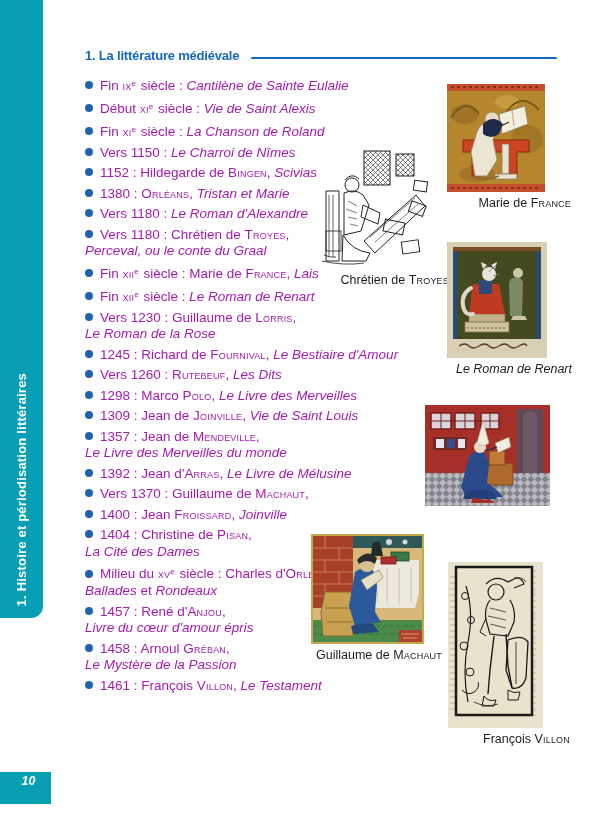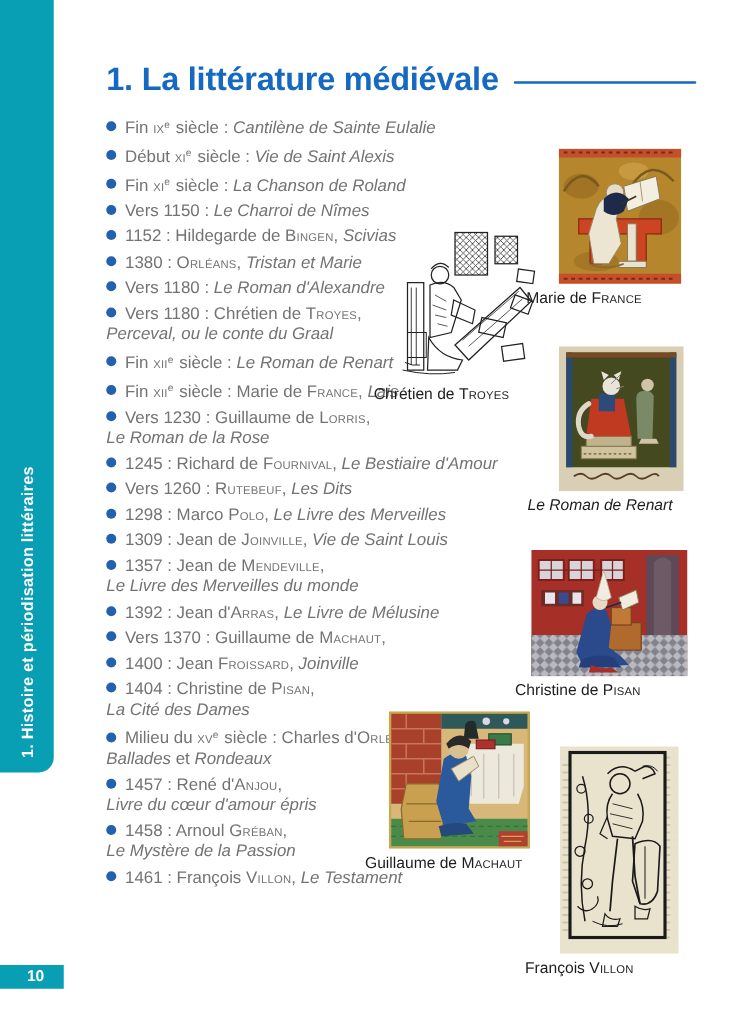--- a/index.html
+++ b/index.html
@@ -7,41 +7,41 @@
        font-family:"Liberation Sans",sans-serif;-webkit-font-smoothing:antialiased;}
   #page{position:absolute;inset:0;background:#ffffff;}
 
   
   .side-tab{position:absolute;left:0;top:0;width:43px;height:618px;background:var(--teal);
             border-radius:0 0 12px 0;display:flex;justify-content:center;align-items:flex-end;}
   .side-tab .v-label{writing-mode:vertical-rl;transform:rotate(180deg);color:#fff;
             font-weight:bold;font-size:13px;letter-spacing:.2px;margin-bottom:12px;white-space:nowrap;}
 
   
-  .pagenum{position:absolute;left:0;top:772px;width:51px;height:19px;background:var(--teal);
+  .pagenum{position:absolute;left:0;top:772px;width:51px;height:32px;background:var(--teal);
            color:#fff;font-weight:bold;font-size:12.5px;line-height:19px;text-align:center;
-           padding-left:6px;box-sizing:border-box;}
+           padding-left:6px;box-sizing:border-box;font-style:italic;}
 
   
   .main{position:absolute;left:85px;top:48px;width:472px;}
   .title-row{display:flex;align-items:center;}
-  .title-row h1{margin:0;font-size:26px;color:var(--accent);letter-spacing:-.2px;white-space:nowrap;}
+  .title-row h1{margin:0;font-size:13px;color:var(--accent);letter-spacing:-.2px;white-space:nowrap;}
   .title-row .rule{flex:1;height:2.5px;background:var(--accent);margin-left:12px;margin-top:5px;border-radius:2px;}
 
   .list{margin-top:13px;}
   .item{margin-bottom:4px;}
-  .line{font-size:13.5px;line-height:16.5px;color:#737373;white-space:nowrap;}
+  .line{font-size:13.5px;line-height:16.5px;color:#a21caf;white-space:nowrap;}
   .bullet{display:inline-block;width:8px;height:8px;border-radius:50%;background:var(--bullet);
           margin-right:7px;position:relative;top:-1px;}
   .s-i{font-style:italic;}
   .s-c,.s-n{font-variant:small-caps;letter-spacing:.2px;}
   .s-e{font-size:.6em;vertical-align:.55em;margin-right:1px;}
 
   
-  .fig{position:absolute;text-align:left;margin-top:35px;}
+  .fig{position:absolute;text-align:right;}
   .fig svg{display:block;margin:0 auto;}
   .fig .cap{margin-top:4px;font-size:12.5px;color:#1d1d1d;white-space:nowrap;}
 </style>
 </head>
 <body>
 
 <div id="page">
 
   <div class="side-tab">
     <div class="v-label">1. Histoire et périodisation littéraires</div>
@@ -74,24 +74,24 @@
           <div class="line first"><span class="bullet"></span><span class="s-p">1380 : </span><span class="s-c">Orléans</span><span class="s-p">, </span><span class="s-i">Tristan et Marie</span></div>
         </div>
         <div class="item">
           <div class="line first"><span class="bullet"></span><span class="s-p">Vers 1180 : </span><span class="s-i">Le Roman d'Alexandre</span></div>
         </div>
         <div class="item">
           <div class="line first"><span class="bullet"></span><span class="s-p">Vers 1180 : Chrétien de </span><span class="s-c">Troyes</span><span class="s-p">,</span></div>
           <div class="line cont"><span class="s-i">Perceval, ou le conte du Graal</span></div>
         </div>
         <div class="item">
+          <div class="line first"><span class="bullet"></span><span class="s-p">Fin </span><span class="s-n">xii</span><span class="s-e">e</span><span class="s-p"> siècle : Marie de </span><span class="s-c">France</span><span class="s-p">, </span><span class="s-i">Lais</span></div>
+        </div>
+        <div class="item">
           <div class="line first"><span class="bullet"></span><span class="s-p">Fin </span><span class="s-n">xii</span><span class="s-e">e</span><span class="s-p"> siècle : </span><span class="s-i">Le Roman de Renart</span></div>
-        </div>
-        <div class="item">
-          <div class="line first"><span class="bullet"></span><span class="s-p">Fin </span><span class="s-n">xii</span><span class="s-e">e</span><span class="s-p"> siècle : Marie de </span><span class="s-c">France</span><span class="s-p">, </span><span class="s-i">Lais</span></div>
         </div>
         <div class="item">
           <div class="line first"><span class="bullet"></span><span class="s-p">Vers 1230 : Guillaume de </span><span class="s-c">Lorris</span><span class="s-p">,</span></div>
           <div class="line cont"><span class="s-i">Le Roman de la Rose</span></div>
         </div>
         <div class="item">
           <div class="line first"><span class="bullet"></span><span class="s-p">1245 : Richard de </span><span class="s-c">Fournival</span><span class="s-p">, </span><span class="s-i">Le Bestiaire d'Amour</span></div>
         </div>
         <div class="item">
           <div class="line first"><span class="bullet"></span><span class="s-p">Vers 1260 : </span><span class="s-c">Rutebeuf</span><span class="s-p">, </span><span class="s-i">Les Dits</span></div>
@@ -239,21 +239,20 @@
       <path d="M62 58h26v22H58z" fill="#b06a2e" stroke="#7a441c" stroke-width="1"></path>
       <rect x="64" y="46" width="16" height="14" fill="#c07a36" stroke="#7a441c" stroke-width="1"></rect>
       <path d="M70 38l14-6 2 10-13 6z" fill="#f0ece0" stroke="#8a7a55" stroke-width="0.8"></path>
       <path d="M44 52q8-10 16-4l4 12-2 18q10 6 16 14l-36 2-6-12z" fill="#2a4a8c"></path>
       <path d="M40 88q12-6 26-2l6 8H38z" fill="#24407c"></path>
       <path d="M48 92q8 4 16 2l6 4H46z" fill="#a62f28"></path>
       <circle cx="55" cy="42" r="6" fill="#e8d8c4"></circle>
       <path d="M52 38l6-22 6 22q-6 5-12 0z" fill="#f0ece0" stroke="#b8a88c" stroke-width="0.6"></path>
       <path d="M60 46l12-4" stroke="#1a2a50" stroke-width="1.2"></path>
     </svg>
-    <div class="cap"><span class="s-p">Christine de </span><span class="s-c">Pisan</span></div>
   </div>
 
   <div class="fig" style="left:292px;top:534px;width:150px;">
     <svg width="113" height="110" viewBox="0 0 113 110">
       <rect width="113" height="110" fill="#c8a84e"></rect>
       <rect x="2" y="2" width="109" height="106" fill="#d8b878"></rect>
       <rect x="2" y="2" width="40" height="72" fill="#a8402a"></rect>
       <path d="M2 14h40M2 26h40M2 38h40M2 50h40M2 62h40M14 2v12M28 14v12M14 26v12M28 38v12M14 50v12" stroke="#c8765a" stroke-width="1.2"></path>
       <rect x="42" y="2" width="69" height="12" fill="#2f5858"></rect>
       <circle cx="78" cy="8" r="3" fill="#d8d8e8"></circle>

